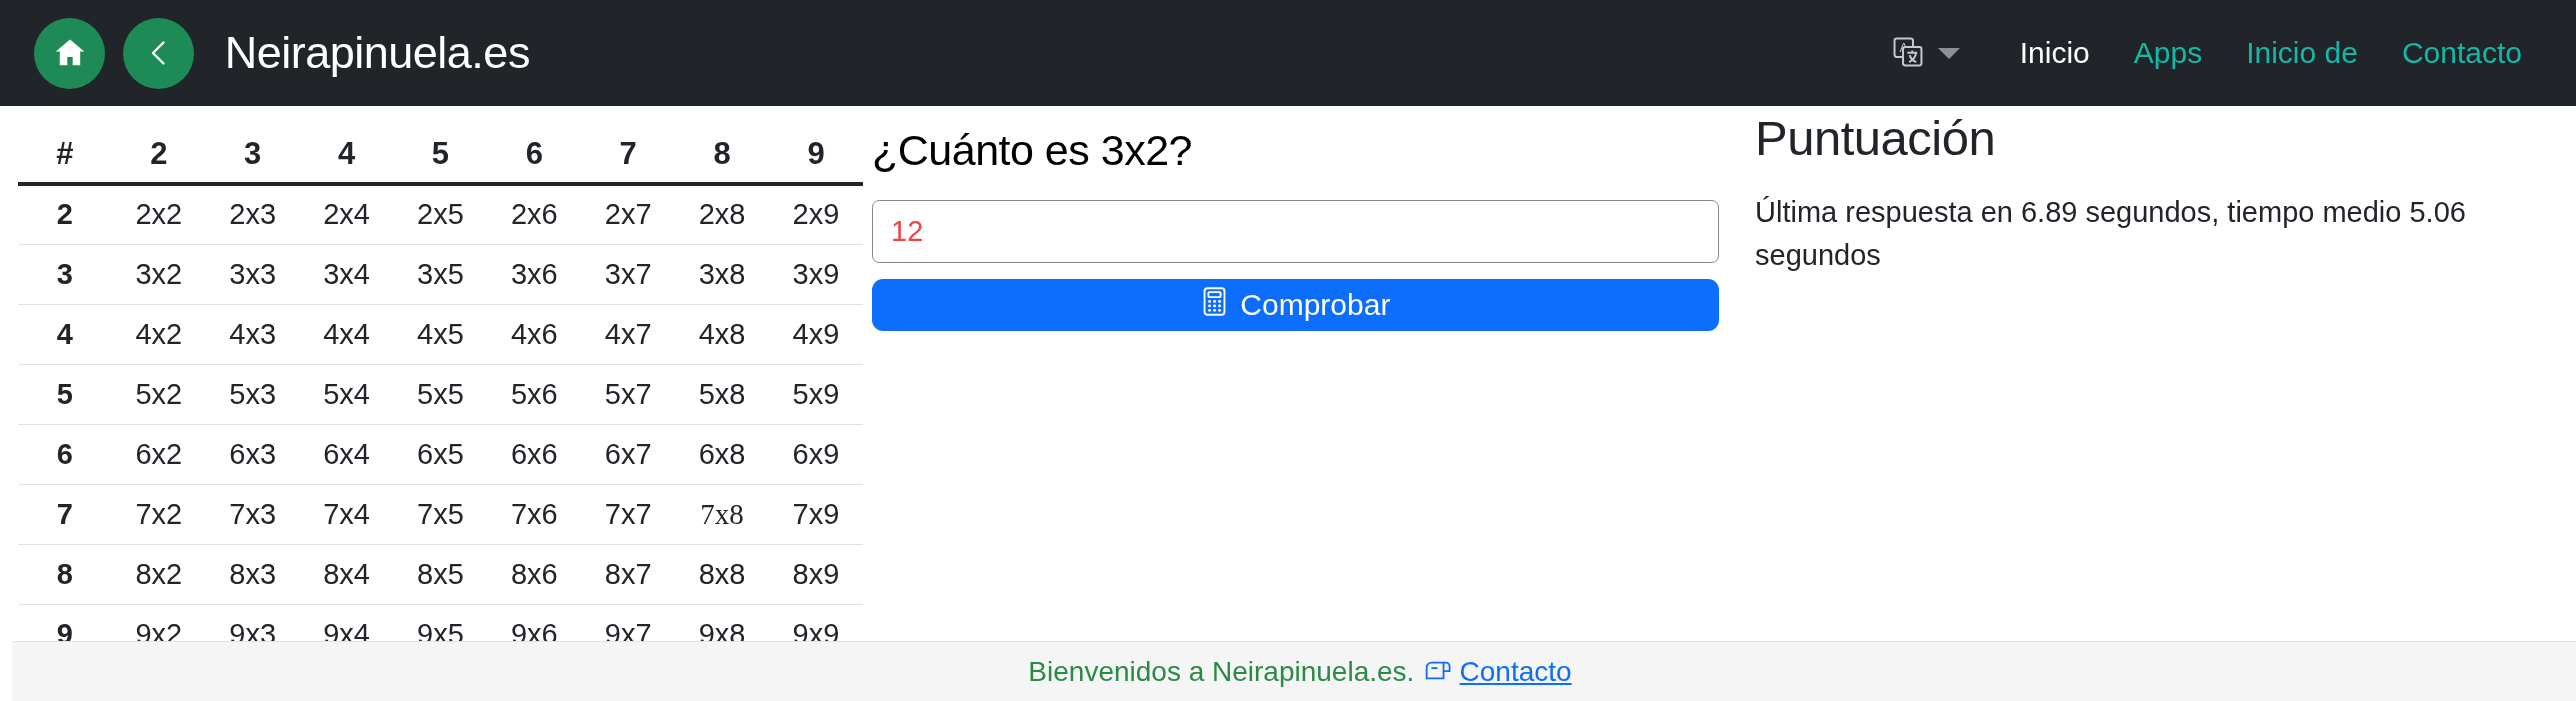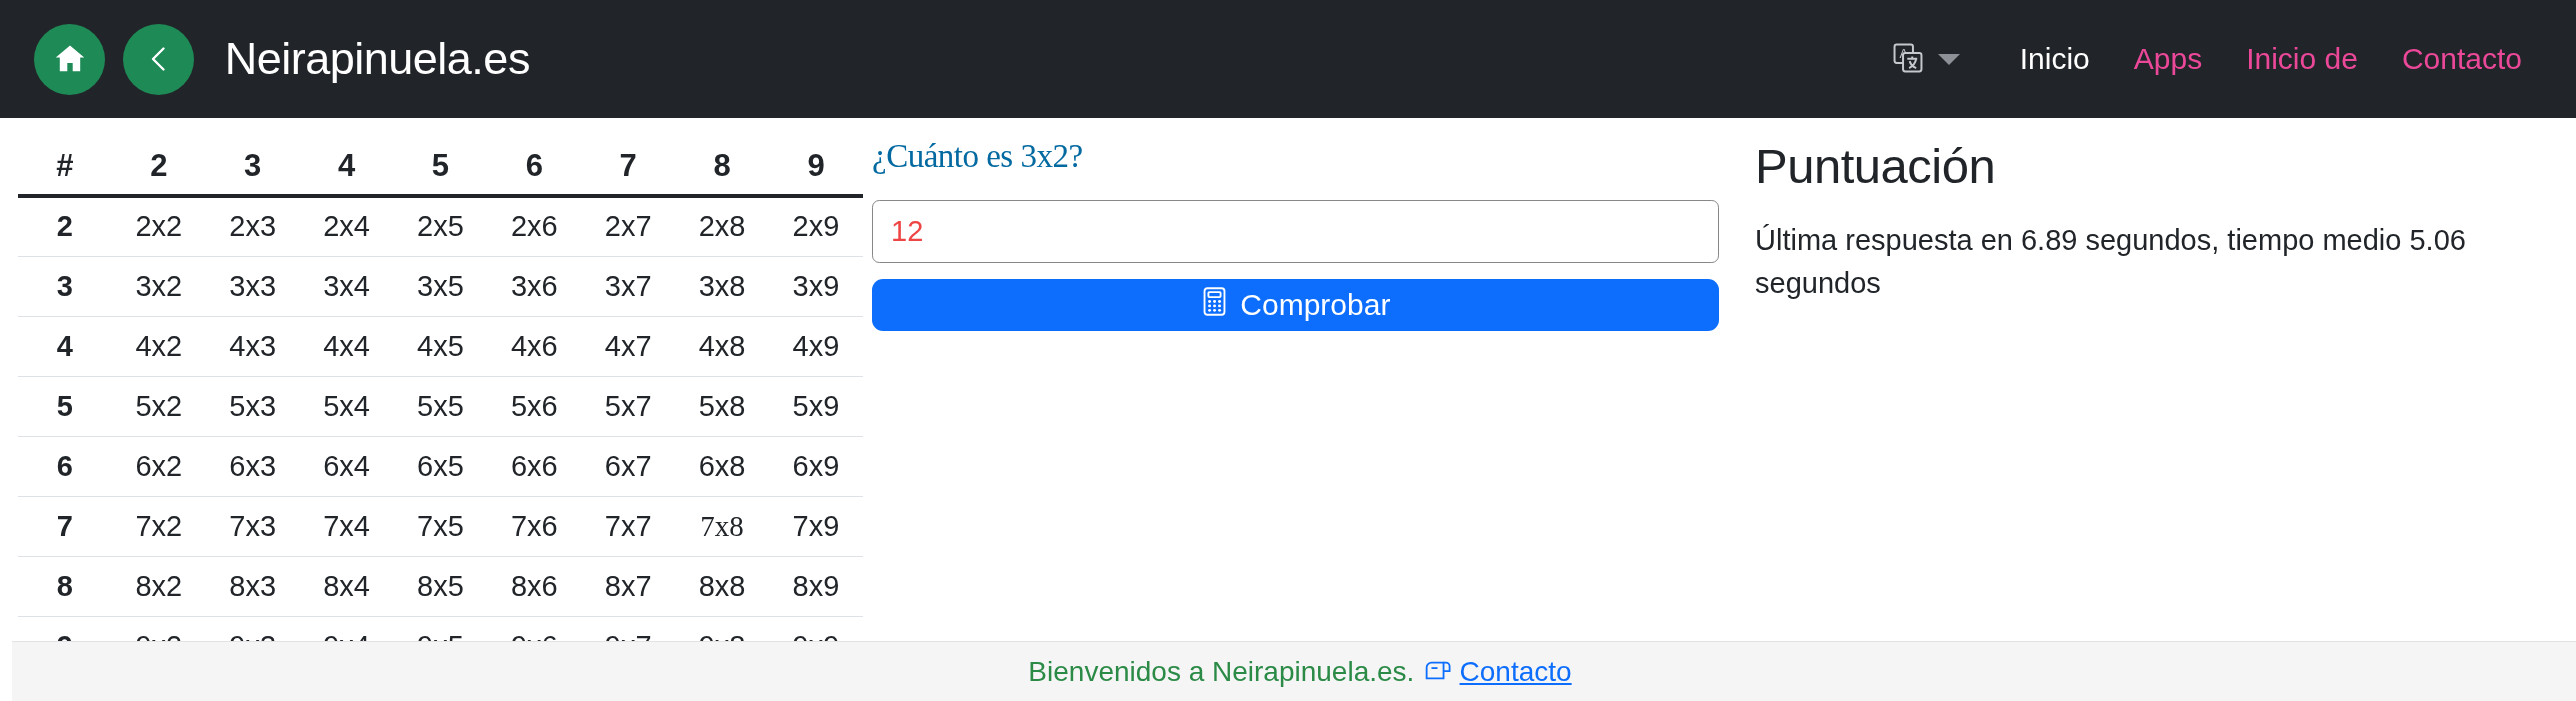--- a/index.html
+++ b/index.html
@@ -7,21 +7,21 @@
   body {
     width:2576px; height:701px;
     font-family:"Liberation Sans", sans-serif;
     background:#ffffff;
     overflow:hidden;
     position:relative;
   }
 
   
   .navbar {
-    height:118px;
+    height:106px;
     background:#212529;
     display:flex;
     align-items:center;
     padding:0 34px;
     position:relative;
   }
   .nav-left { display:flex; align-items:center; gap:18px; }
   .circle-btn {
     width:71px; height:71px; border-radius:50%;
     background:#1e8a56;
@@ -47,40 +47,40 @@
     display:flex; align-items:center; gap:12.7px;
     margin-right:36px; cursor:pointer;
   }
   .caret {
     width:0;height:0;
     border-left:11px solid transparent;
     border-right:11px solid transparent;
     border-top:11.8px solid #8d9197;
   }
   .nav-link {
-    color:#ec4899;
+    color:#14b8a6;
     font-size:30px;
     text-decoration:none;
     padding:0 20px;
     white-space:nowrap;
     cursor:pointer;
   }
   .nav-link.active { color:#ffffff; }
 
   
   .main {
     display:flex;
     align-items:flex-start;
     padding:0;
     height:584px;
     position:relative;
   }
   .col-table { width:863px; flex:0 0 863px; padding:20px 18px 0 18px; }
   .col-quiz  { width:881px; flex:0 0 881px; padding:20px 25px 0 9px; }
-  .col-score { flex:1 1 auto; padding:20px 27px 0 11px; }
+  .col-score { flex:1 1 auto; padding:4px 27px 0 11px; }
 
   
   table.mtable {
     width:845px;
     border-collapse:collapse;
     table-layout:fixed;
     font-size:29px;
     color:#212529;
   }
   table.mtable th {
@@ -97,26 +97,25 @@
     background:#ffffff;
     height:60px;
   }
   table.mtable td.rowhead { font-weight:700; }
   td.ok      { background:#008000; }
   td.bad     { background:#ff0000; }
   td.current { background:#ffff00;font-family:Liberation Serif, serif; }
 
   
   .quiz-title {
-    font-size:33px;
+    font-size:43px;
     font-weight:400;
     margin:0 0 25px 0;
-    color:#0369a1;
+    color:#000000;
     letter-spacing:-0.5px;
-    font-family:Liberation Serif, serif;
   }
   .answer-input {
     display:block;
     width:100%;
     height:63px;
     font-size:29px;
     padding:5.4px 18px;
     border:1.8px solid #878787;
     border-radius:7.2px;
     color:#ef4444;

